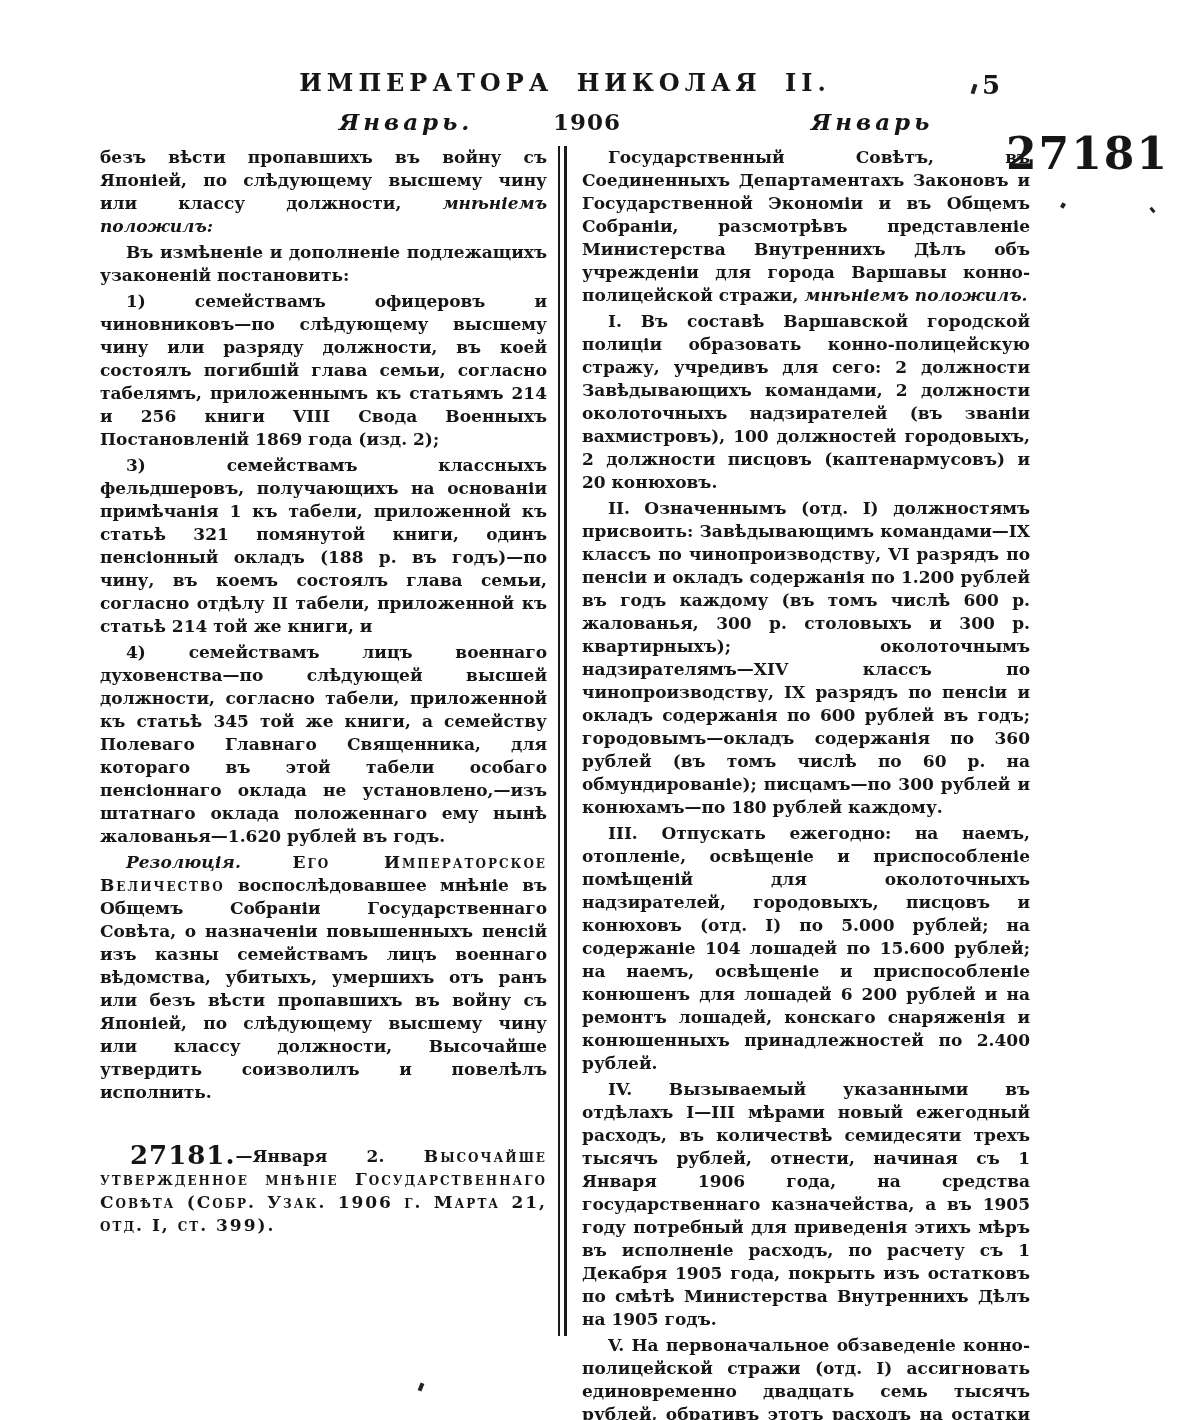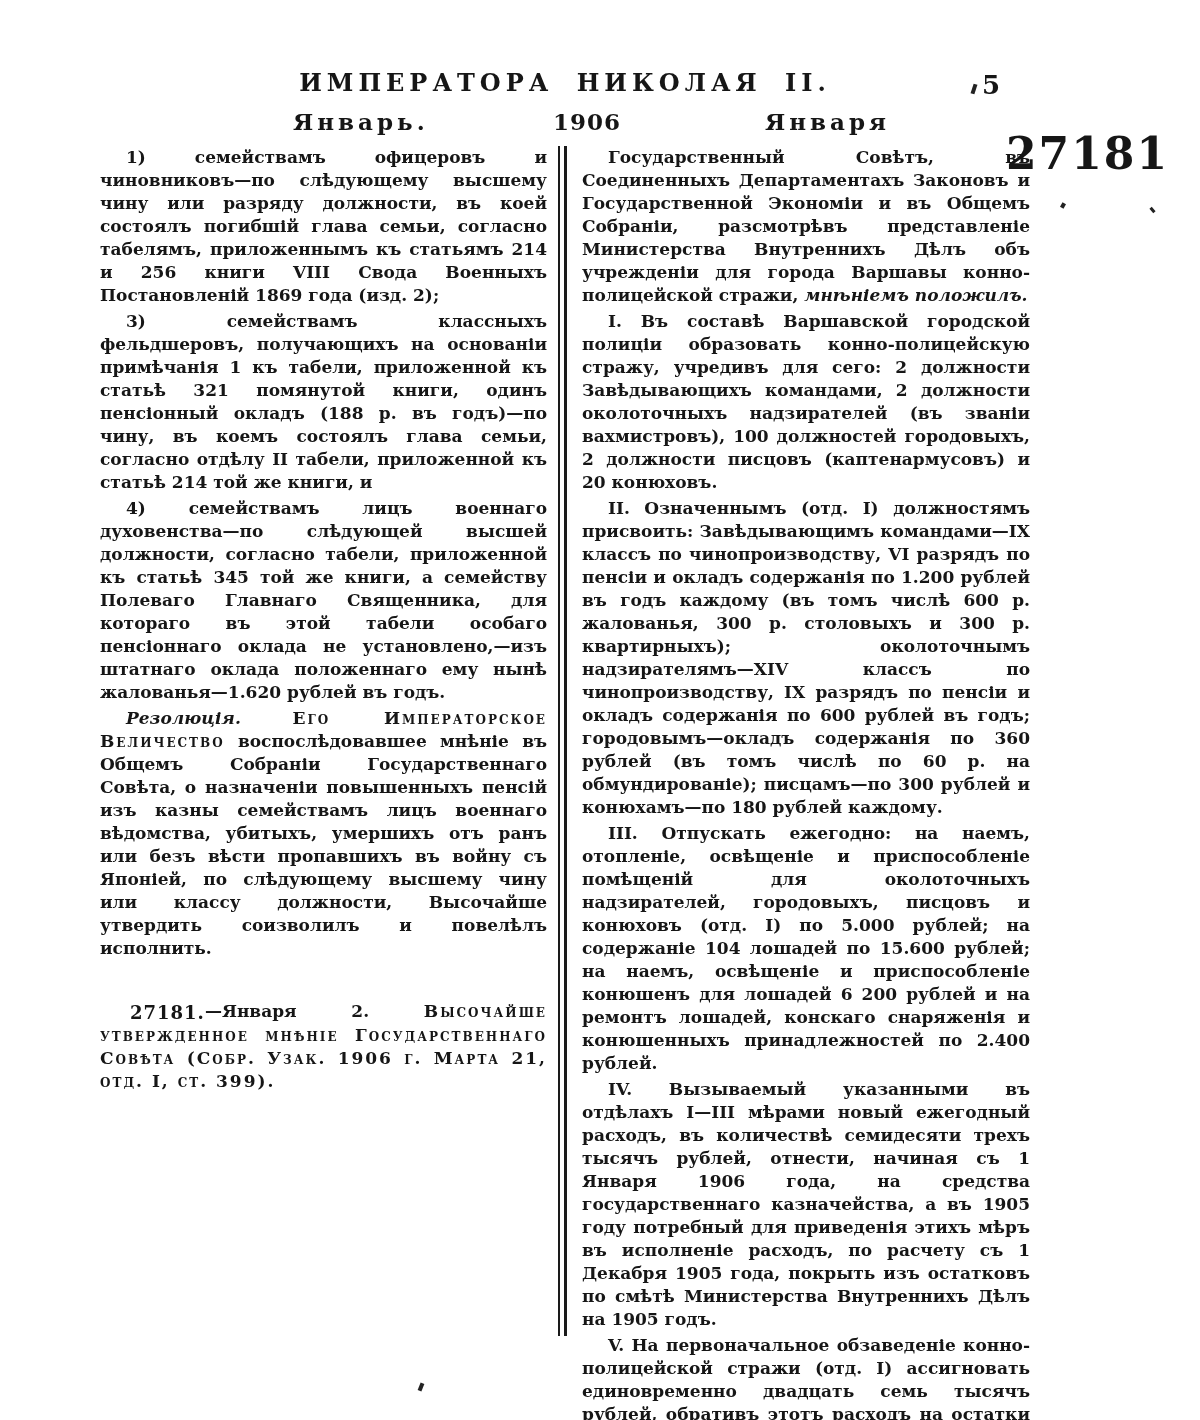--- a/index.html
+++ b/index.html
@@ -23,22 +23,24 @@
     word-spacing: 10px;
     white-space: nowrap;
   }
   .page-number {
     position: absolute;
     left: 982px; top: 70px;
     font-size: 26px;
   }
   .month-left, .month-right {
     position: absolute; top: 108px;
+    font-style: italic;
     font-size: 23px;
     letter-spacing: 4px;
+    margin-left: 46px;
   }
   .month-left { left: 293px; }
   .month-right { left: 765px; }
   .year-label {
     position: absolute; left: 553px; top: 108px;
     font-size: 23px; letter-spacing: 1px;
   }
   .margin-number {
     position: absolute; left: 1006px; top: 128px;
     font-size: 44px; letter-spacing: 2px;
@@ -51,21 +53,21 @@
     line-height: 23px;
     text-align: justify;
   }
   #left-column  { left: 100px; width: 447px; }
   #right-column { left: 582px; width: 448px; }
   .column p { margin: 0 0 3px 0; text-indent: 26px; }
   .column p.noindent { text-indent: 0; }
   .column p.entry { margin-top: 40px; text-indent: 30px; }
   .i  { font-style: italic; }
   .sc { font-variant: small-caps; letter-spacing: 2px; }
-  .big { font-size: 18px; letter-spacing: 1px; line-height: 23px; vertical-align: -2px; }
+  .big { font-size: 26px; letter-spacing: 1px; line-height: 23px; vertical-align: -2px; }
   
   .divider {
     position: absolute;
     left: 558px; top: 146px;
     width: 4px; height: 1190px;
     border-left: 2px solid #1a1a1a;
     border-right: 3px solid #1a1a1a;
   }
   
   .speck { position: absolute; background: #222; }
@@ -77,27 +79,29 @@
 </head>
 <body>
 
 <div id="page">
 
   <div class="title-row">ИМПЕРАТОРА НИКОЛАЯ II.</div>
   <div class="page-number">5</div>
 
   <div class="month-left">Январь.</div>
   <div class="year-label">1906</div>
-  <div class="month-right">Января</div>
+  <div class="month-right">Январь</div>
 
   <div class="margin-number">27181</div>
 
   <div class="divider"></div>
 
   <div id="left-column" class="column">
+      <p class="noindent"><span>безъ вѣсти пропавшихъ въ войну съ Японіей, по слѣдующему высшему чину или классу должности, </span><span class="i">мнѣніемъ положилъ:</span></p>
+      <p><span>Въ измѣненіе и дополненіе подлежащихъ узаконеній постановить:</span></p>
       <p><span>1) семействамъ офицеровъ и чиновниковъ—по слѣдующему высшему чину или разряду должности, въ коей состоялъ погибшій глава семьи, согласно табелямъ, приложеннымъ къ статьямъ 214 и 256 книги VIII Свода Военныхъ Постановленій 1869 года (изд. 2);</span></p>
       <p><span>3) семействамъ классныхъ фельдшеровъ, получающихъ на основаніи примѣчанія 1 къ табели, приложенной къ статьѣ 321 помянутой книги, одинъ пенсіонный окладъ (188 р. въ годъ)—по чину, въ коемъ состоялъ глава семьи, согласно отдѣлу II табели, приложенной къ статьѣ 214 той же книги, и</span></p>
       <p><span>4) семействамъ лицъ военнаго духовенства—по слѣдующей высшей должности, согласно табели, приложенной къ статьѣ 345 той же книги, а семейству Полеваго Главнаго Священника, для котораго въ этой табели особаго пенсіоннаго оклада не установлено,—изъ штатнаго оклада положеннаго ему нынѣ жалованья—1.620 рублей въ годъ.</span></p>
       <p><span class="i">Резолюція.</span><span> </span><span class="sc">Его Императорское Величество</span><span> воспослѣдовавшее мнѣніе въ Общемъ Собраніи Государственнаго Совѣта, о назначеніи повышенныхъ пенсій изъ казны семействамъ лицъ военнаго вѣдомства, убитыхъ, умершихъ отъ ранъ или безъ вѣсти пропавшихъ въ войну съ Японіей, по слѣдующему высшему чину или классу должности, Высочайше утвердить соизволилъ и повелѣлъ исполнить.</span></p>
       <p class="entry"><span class="big">27181.</span><span>—Января 2. </span><span class="sc">Высочайше утвержденное мнѣніе Государственнаго Совѣта (Собр. Узак. 1906 г. Марта 21, отд. I, ст. 399).</span></p>
     </div>
   <div id="right-column" class="column">
       <p><span>Государственный Совѣтъ, въ Соединенныхъ Департаментахъ Законовъ и Государственной Экономіи и въ Общемъ Собраніи, разсмотрѣвъ представленіе Министерства Внутреннихъ Дѣлъ объ учрежденіи для города Варшавы конно-полицейской стражи, </span><span class="i">мнѣніемъ положилъ.</span></p>
       <p><span>I. Въ составѣ Варшавской городской полиціи образовать конно-полицейскую стражу, учредивъ для сего: 2 должности Завѣдывающихъ командами, 2 должности околоточныхъ надзирателей (въ званіи вахмистровъ), 100 должностей городовыхъ, 2 должности писцовъ (каптенармусовъ) и 20 конюховъ.</span></p>
       <p><span>II. Означеннымъ (отд. I) должностямъ присвоить: Завѣдывающимъ командами—IX классъ по чинопроизводству, VI разрядъ по пенсіи и окладъ содержанія по 1.200 рублей въ годъ каждому (въ томъ числѣ 600 р. жалованья, 300 р. столовыхъ и 300 р. квартирныхъ); околоточнымъ надзирателямъ—XIV классъ по чинопроизводству, IX разрядъ по пенсіи и окладъ содержанія по 600 рублей въ годъ; городовымъ—окладъ содержанія по 360 рублей (въ томъ числѣ по 60 р. на обмундированіе); писцамъ—по 300 рублей и конюхамъ—по 180 рублей каждому.</span></p>

